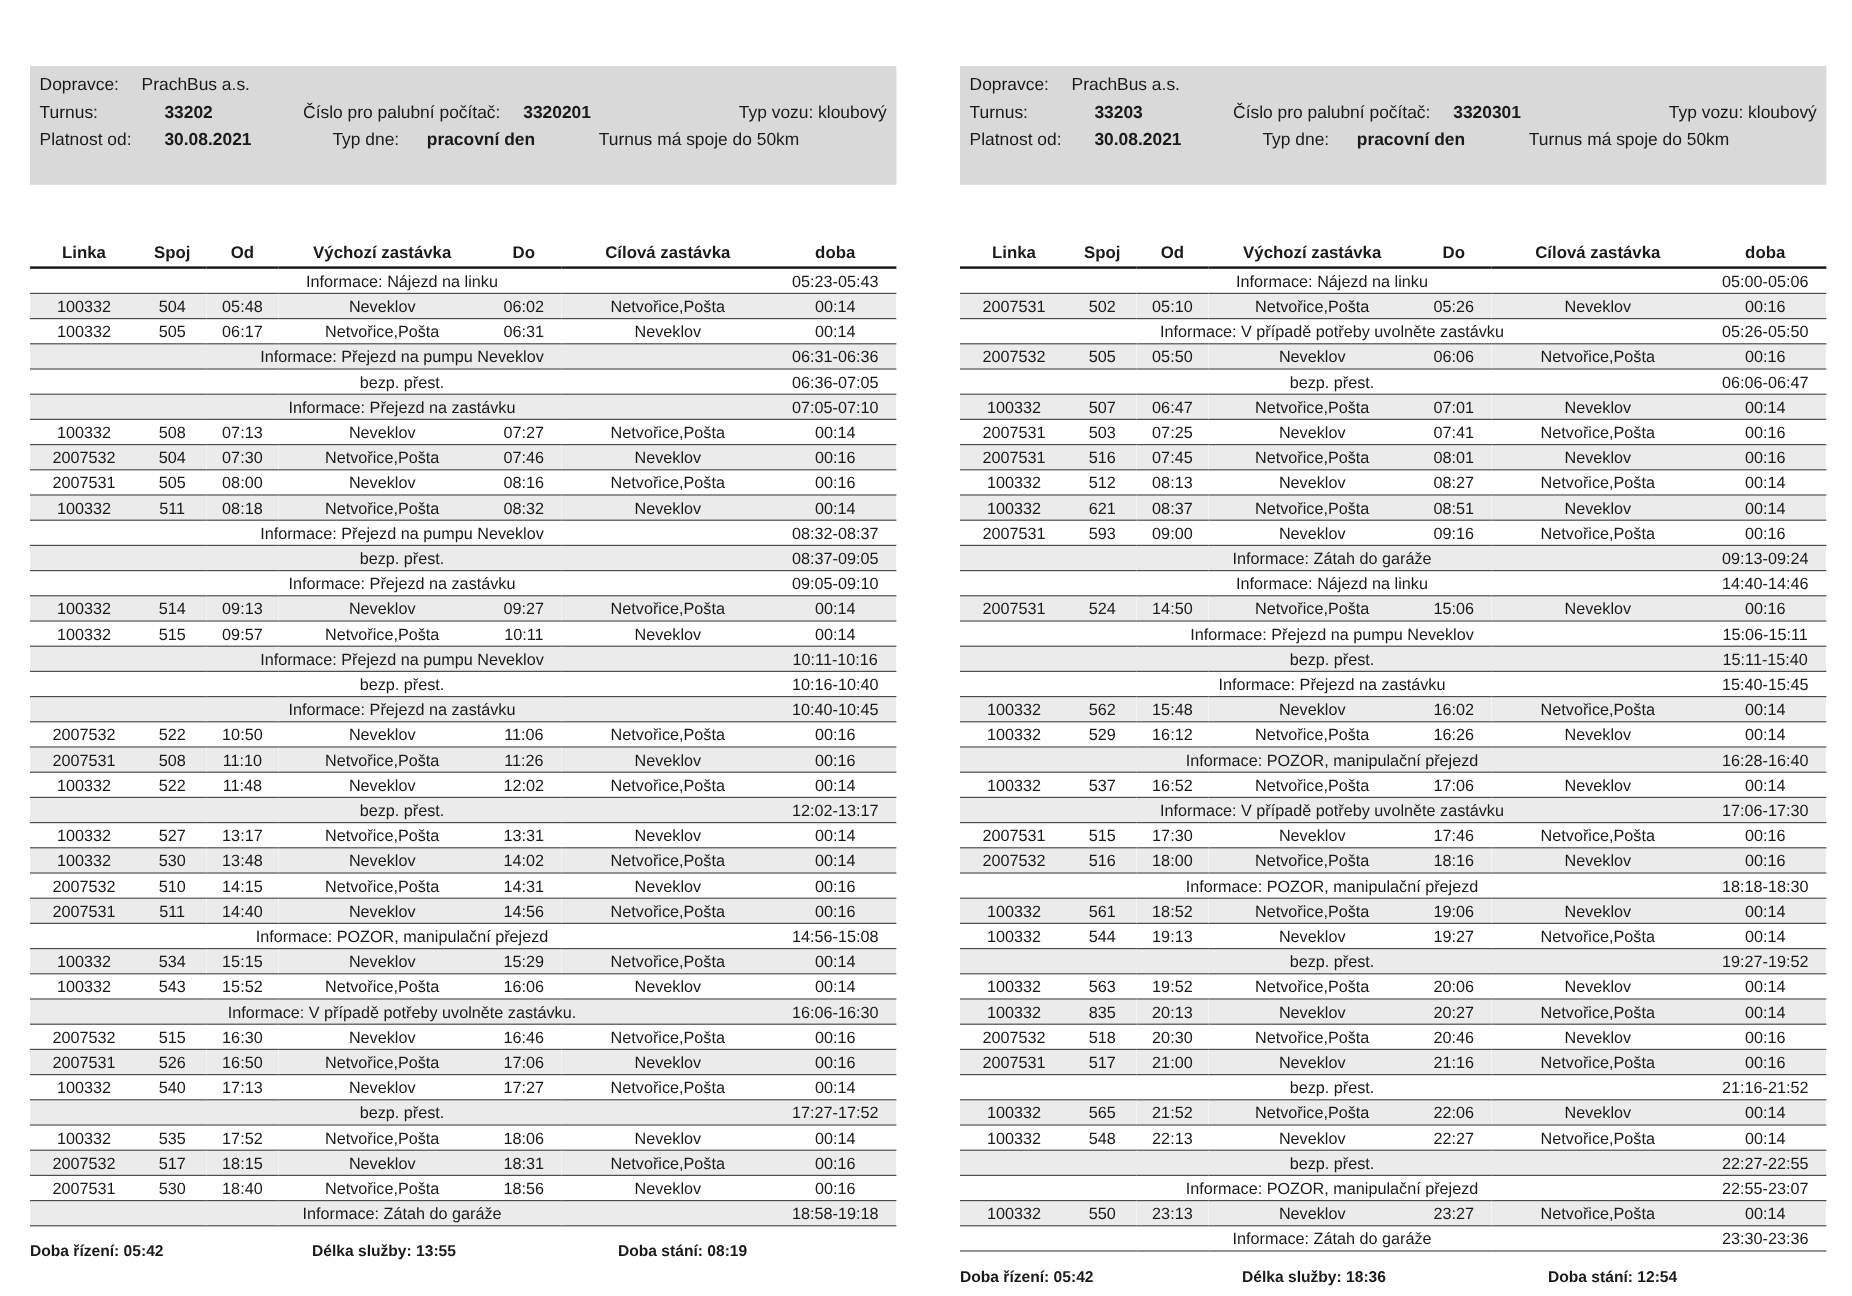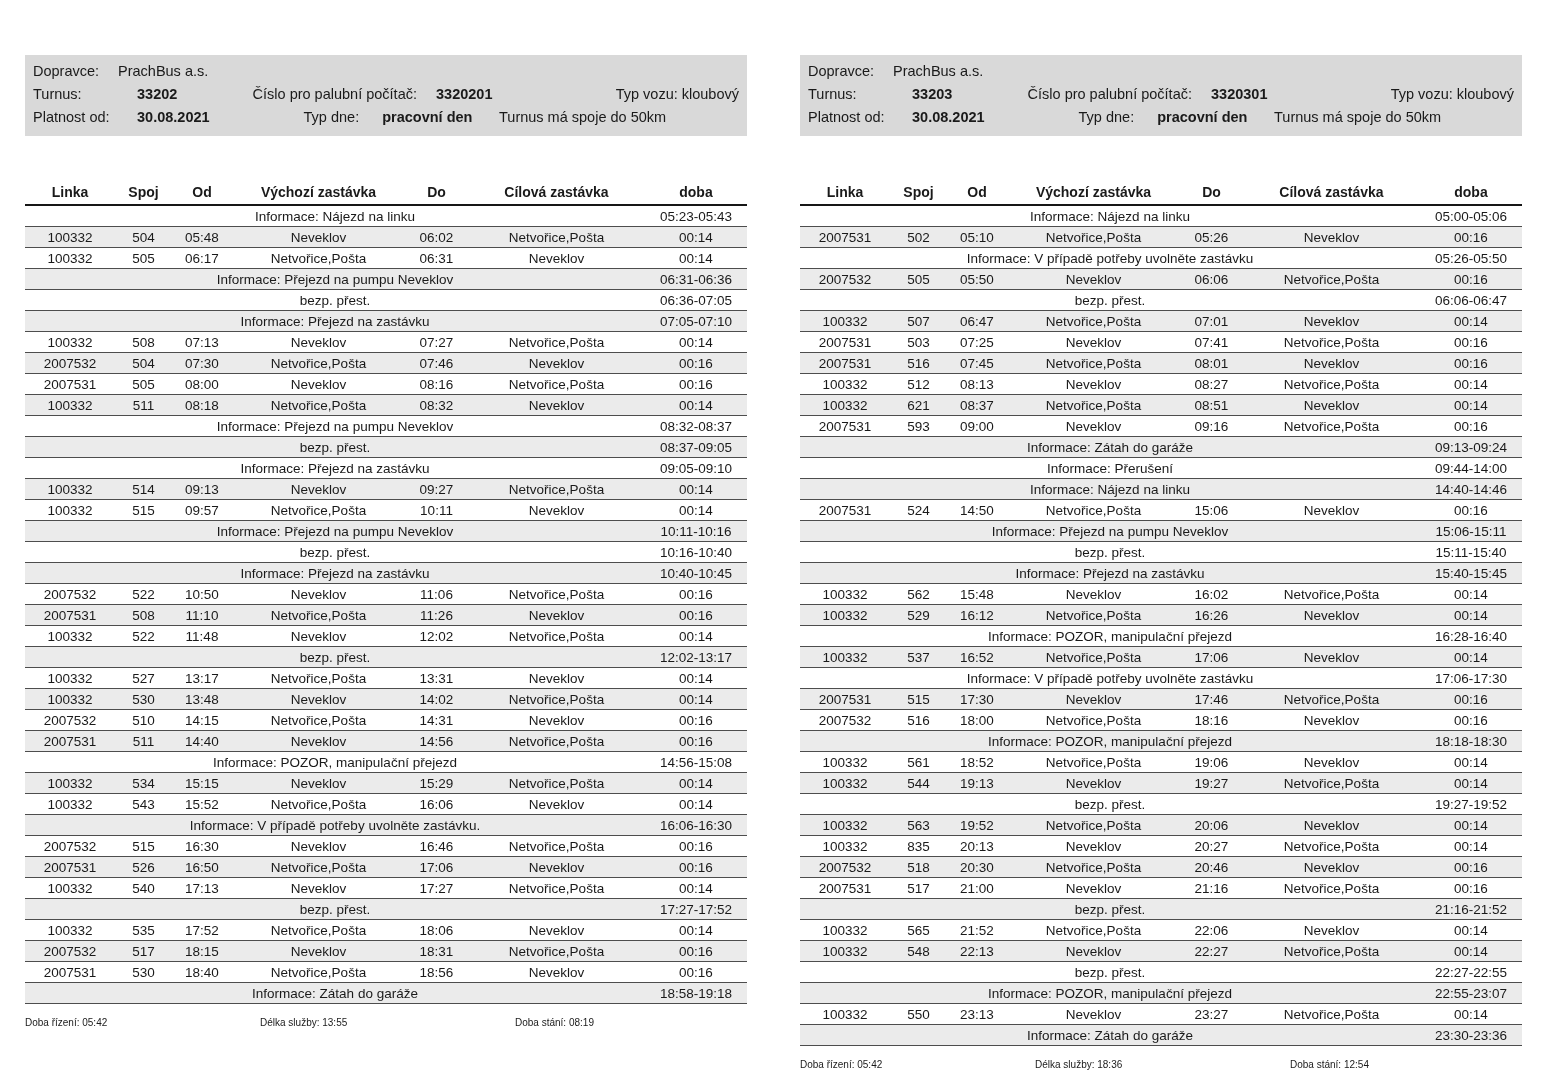--- a/index.html
+++ b/index.html
@@ -16,32 +16,32 @@
     display: flex;
     gap: 53px;
     align-items: flex-start;
   }
   .panel { width: 722px; flex: 0 0 722px; }
 
   
   .header-block {
     background: var(--header-block-bg, #d9d9d9);
     box-sizing: border-box;
-    padding: 5px 8px 7px 8px;
+    padding: 5px 8px 25px 8px;
     font-size: 14.5px;
     margin-bottom: 47px;
   }
   .hb-line { display: flex; line-height: 23px; white-space: nowrap; }
   .hb-label { width: 85px; flex: 0 0 85px; }
   .b { font-weight: bold; margin-left: 19px; }
   .hb-turnus-val { width: 89px; flex: 0 0 89px; }
   .hb-clabel { width: 191px; flex: 0 0 191px; text-align: right; }
   .hb-right { flex: 1; text-align: right; }
   .hb-platnost-val { width: 140px; flex: 0 0 140px; }
-  .hb-day { width: 222px; flex: 0 0 222px; text-align: center; }
+  .hb-day { width: 222px; flex: 0 0 222px; }
 
   
   table.schedule {
     border-collapse: collapse;
     table-layout: fixed;
     width: 722px;
   }
   table.schedule col.c-linka   { width: 90px; }
   table.schedule col.c-spoj    { width: 57px; }
   table.schedule col.c-od      { width: 60px; }
@@ -64,24 +64,25 @@
     padding: 1.5px 0;
     line-height: 17px;
     white-space: nowrap;
     overflow: hidden;
   }
   table.schedule tbody tr { border-bottom: 1.5px solid var(--row-border, #4d4d4d); }
   table.schedule tbody tr:nth-child(even) { background: var(--stripe-bg, #ebebeb); }
 
   .panel-footer {
     margin-top: 13px;
-    font-size: 10px;
+    font-size: 13px;
     display: grid;
     grid-template-columns: 235px 255px auto;
     white-space: nowrap;
+    font-weight: bold;
   }
   .panel-footer .pf-mid { padding-left: 0; }
 </style>
 </head>
 <body>
 
 <div class="page">
 
   <div class="panel">
     <div class="header-block">
@@ -528,24 +529,20 @@
             <td>Neveklov</td>
             <td>09:16</td>
             <td>Netvořice,Pošta</td>
             <td>00:16</td>
           </tr>
           <tr>
             <td colspan="6">Informace: Zátah do garáže</td>
             <td>09:13-09:24</td>
           </tr>
           <tr>
-            <td colspan="6">Informace: Přerušení</td>
-            <td>09:44-14:00</td>
-          </tr>
-          <tr>
             <td colspan="6">Informace: Nájezd na linku</td>
             <td>14:40-14:46</td>
           </tr>
           <tr>
             <td>2007531</td>
             <td>524</td>
             <td>14:50</td>
             <td>Netvořice,Pošta</td>
             <td>15:06</td>
             <td>Neveklov</td>

